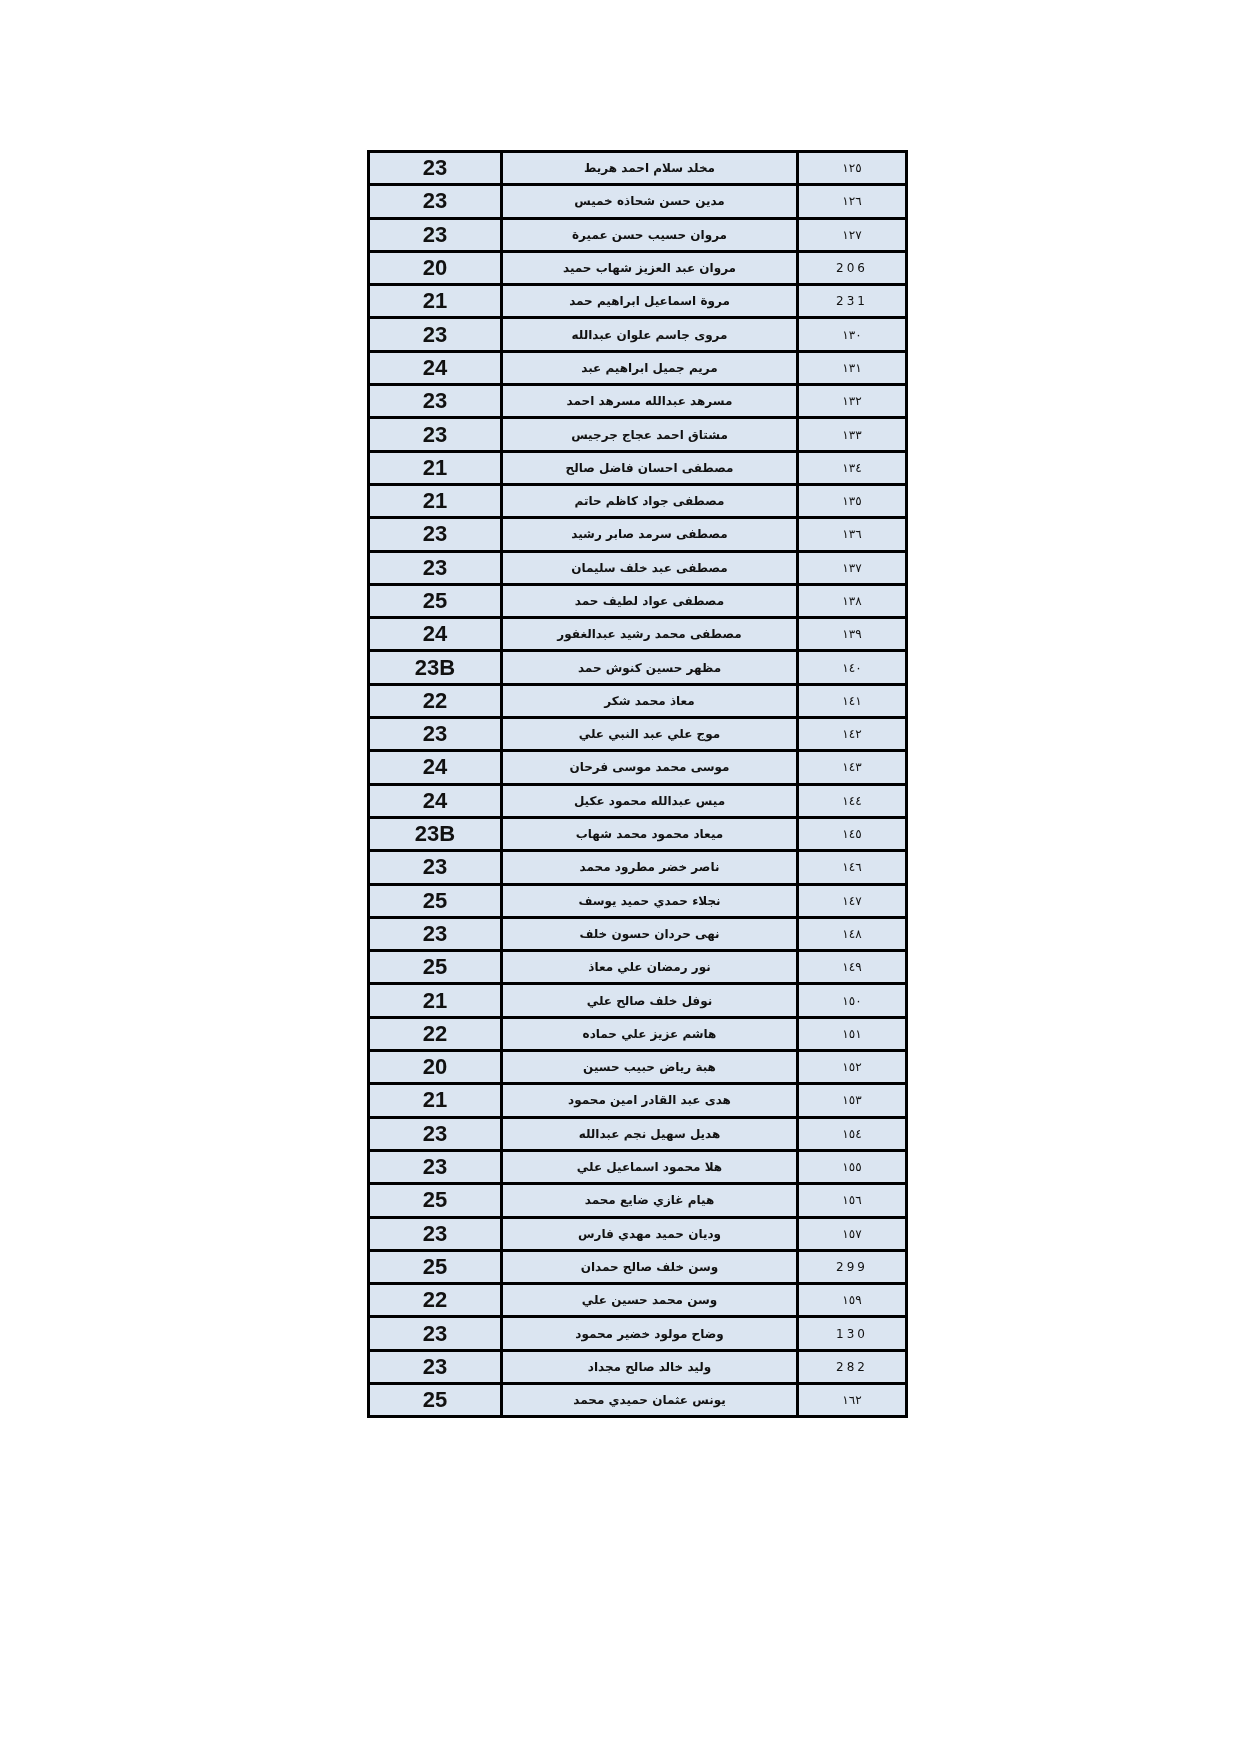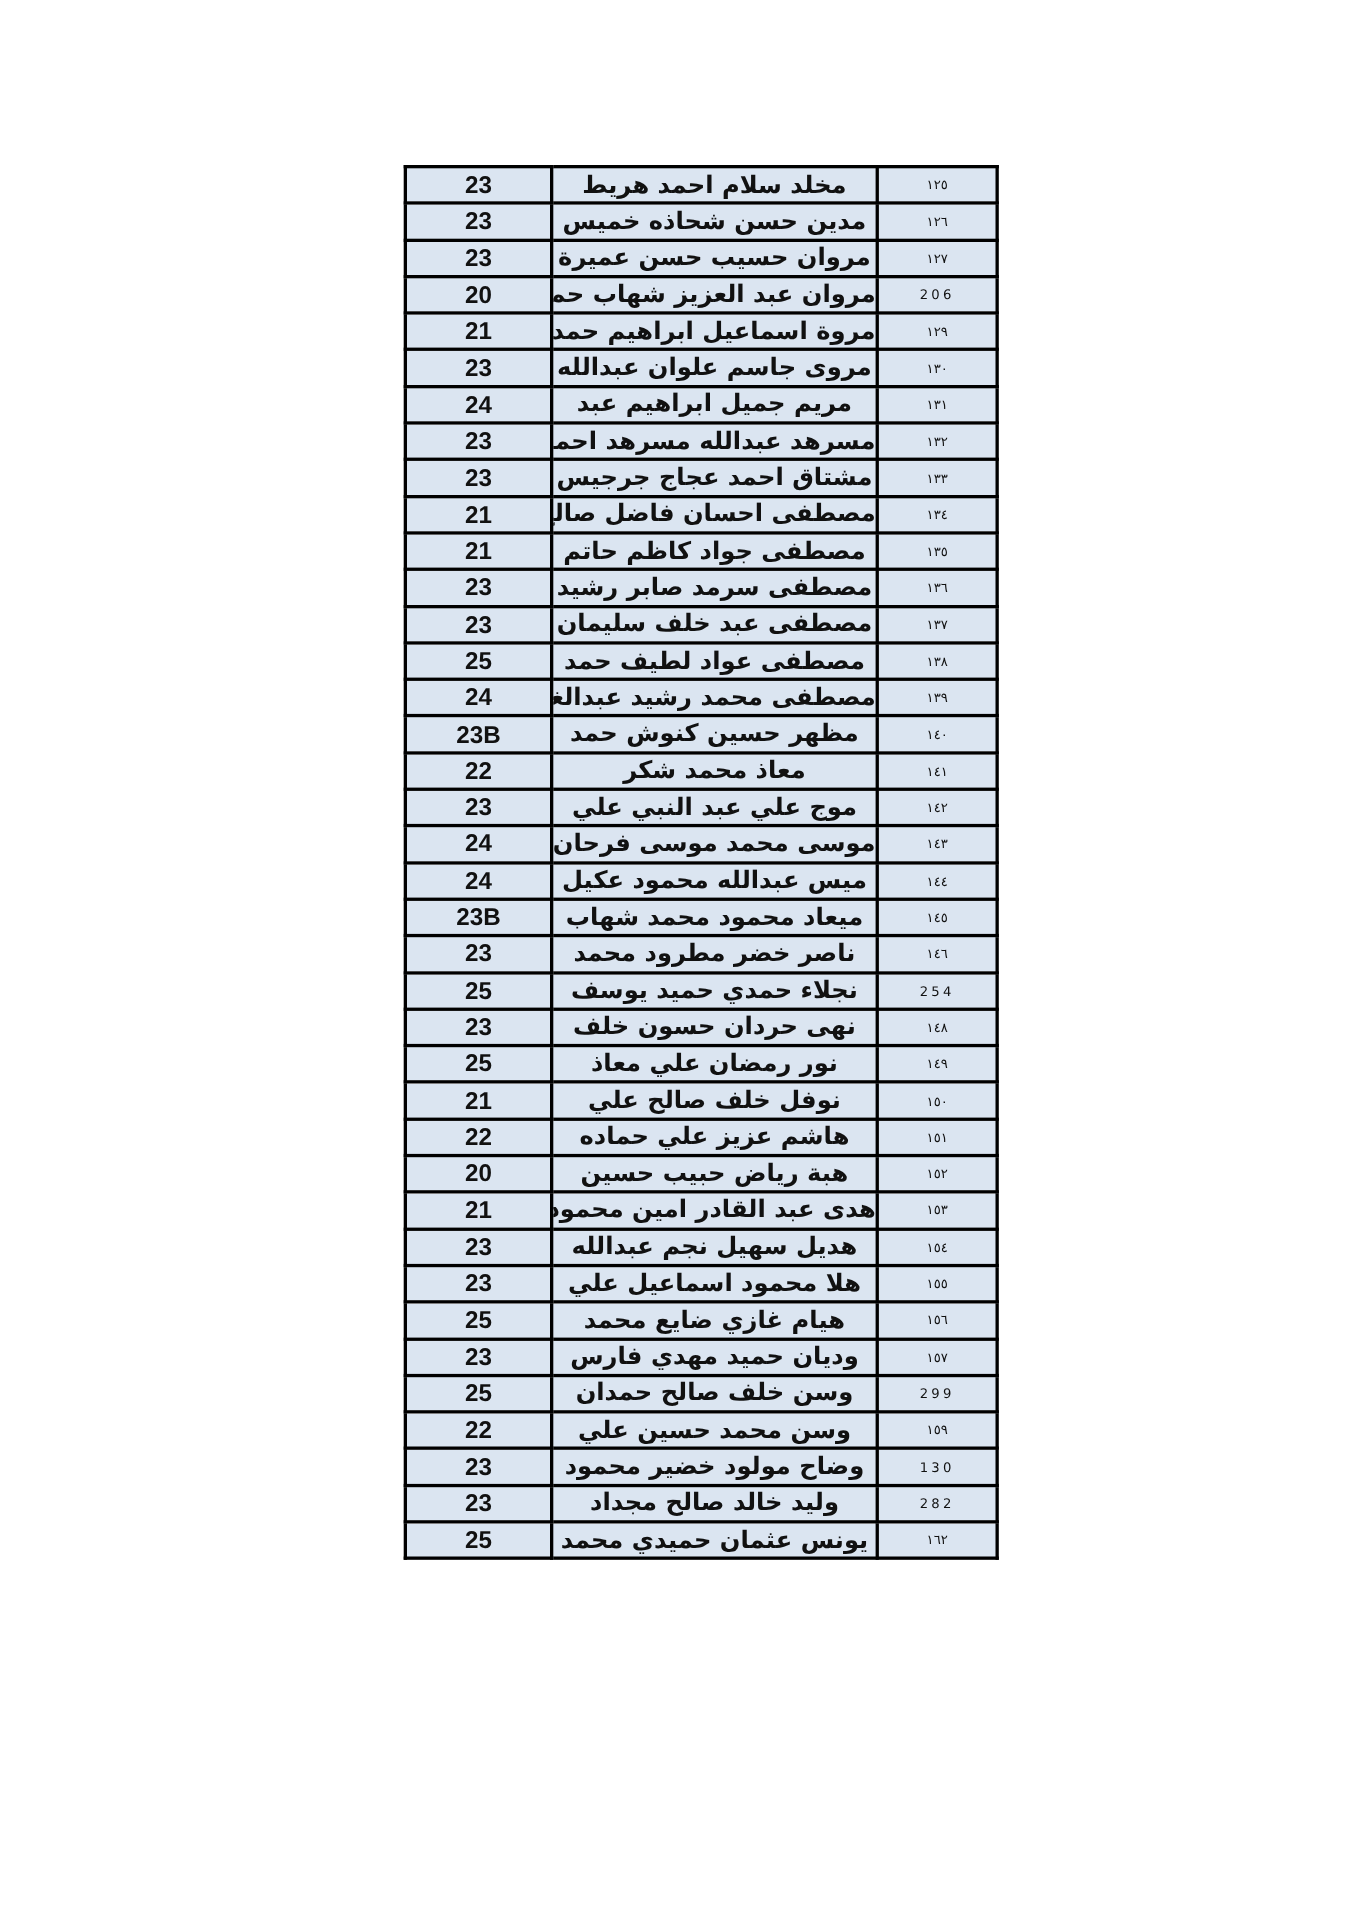--- a/index.html
+++ b/index.html
@@ -44,21 +44,21 @@
     td.grade {
       width: 130px;
       font-family: "Liberation Sans", sans-serif;
       font-weight: bold;
       font-size: 22px;
     }
     td.name {
       width: 293px;
       font-family: "DejaVu Sans", sans-serif;
       font-weight: bold;
-      font-size: 22px;
+      font-size: 12px;
       direction: rtl;
     }
     td.num {
       width: 106px;
       font-family: "DejaVu Sans", sans-serif;
       font-size: 12px;
       letter-spacing: 3px;
       direction: rtl;
     }
   </style>
@@ -84,21 +84,21 @@
           <td class="num">١٢٧</td>
         </tr>
         <tr>
           <td class="grade">20</td>
           <td class="name">مروان عبد العزيز شهاب حميد</td>
           <td class="num">206</td>
         </tr>
         <tr>
           <td class="grade">21</td>
           <td class="name">مروة اسماعيل ابراهيم حمد</td>
-          <td class="num">١٢٩</td>
+          <td class="num">231</td>
         </tr>
         <tr>
           <td class="grade">23</td>
           <td class="name">مروى جاسم علوان عبدالله</td>
           <td class="num">١٣٠</td>
         </tr>
         <tr>
           <td class="grade">24</td>
           <td class="name">مريم جميل ابراهيم عبد</td>
           <td class="num">١٣١</td>
@@ -174,21 +174,21 @@
           <td class="num">١٤٥</td>
         </tr>
         <tr>
           <td class="grade">23</td>
           <td class="name">ناصر خضر مطرود محمد</td>
           <td class="num">١٤٦</td>
         </tr>
         <tr>
           <td class="grade">25</td>
           <td class="name">نجلاء حمدي حميد يوسف</td>
-          <td class="num">254</td>
+          <td class="num">١٤٧</td>
         </tr>
         <tr>
           <td class="grade">23</td>
           <td class="name">نهى حردان حسون خلف</td>
           <td class="num">١٤٨</td>
         </tr>
         <tr>
           <td class="grade">25</td>
           <td class="name">نور رمضان علي معاذ</td>
           <td class="num">١٤٩</td>

